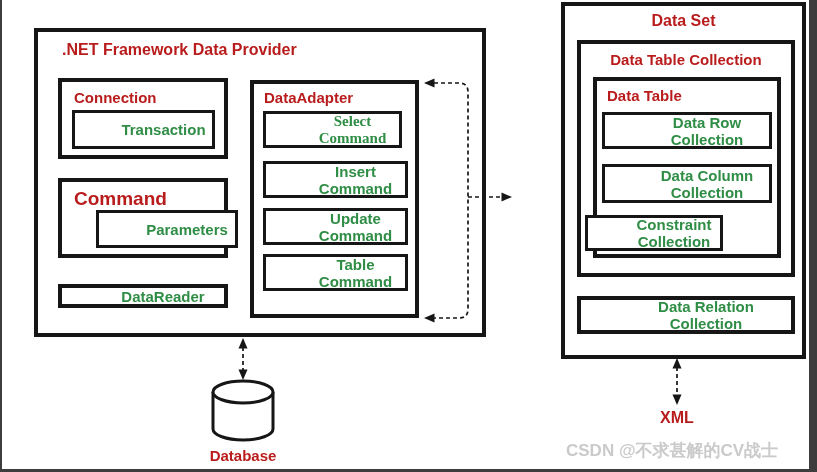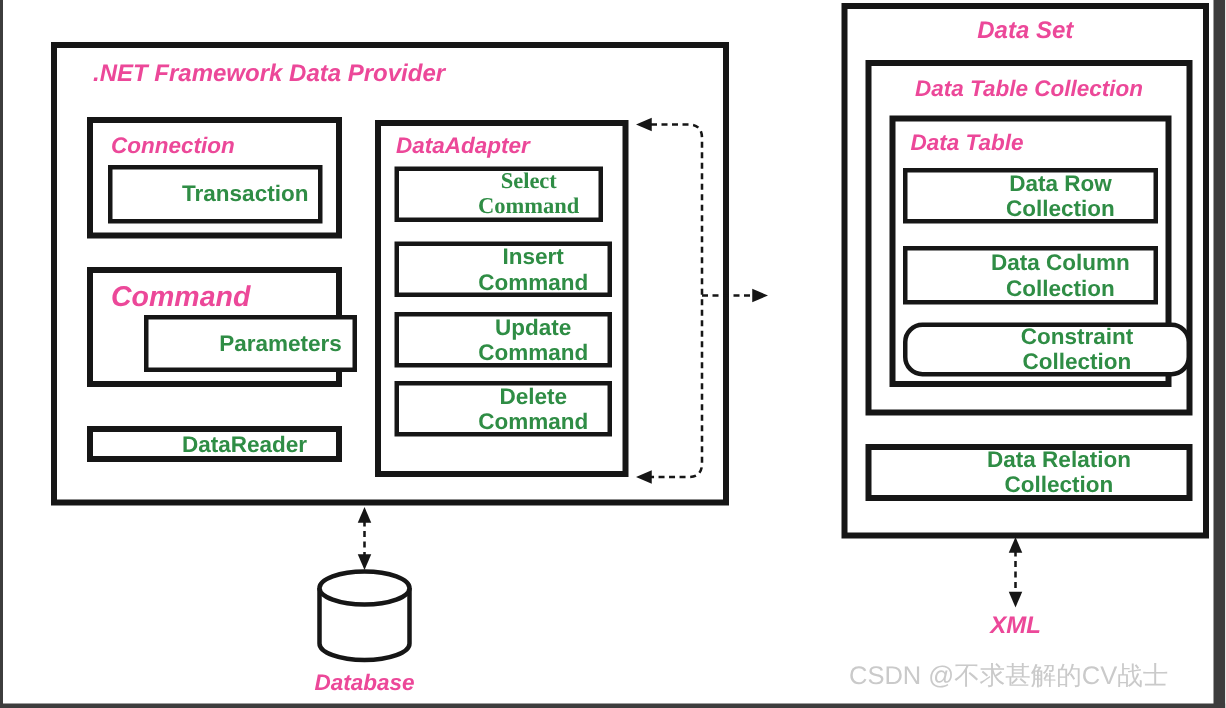--- a/index.html
+++ b/index.html
@@ -6,34 +6,34 @@
   #stage{
     position:relative;width:817px;height:472px;background:#ffffff;
     overflow:hidden;font-family:"Liberation Sans",sans-serif;
   }
   .edge{position:absolute;background:#3d3d3d;}
   .box{
     position:absolute;box-sizing:border-box;background:#ffffff;
     border:4px solid #161616;
   }
   .lbl{
-    position:absolute;color:#ec4899;font-weight:bold;
-    white-space:nowrap;line-height:1.15;font-style:italic;
+    position:absolute;color:#b91c1c;font-weight:bold;
+    white-space:nowrap;line-height:1.15;
   }
   .cbox{
     position:absolute;box-sizing:border-box;background:#ffffff;
     border:3px solid #161616;color:#2F8D45;font-weight:bold;
     display:flex;align-items:center;justify-content:center;
     text-align:center;white-space:pre-line;line-height:17px;padding-left:40px;
   }
   .ctr{text-align:center;white-space:nowrap;}
   #arrows{position:absolute;left:0;top:0;pointer-events:none;}
   #watermark{
     position:absolute;left:566px;top:439px;color:#cacaca;
-    font-size:17px;font-weight:normal;white-space:nowrap;
+    font-size:17px;font-weight:bold;white-space:nowrap;
   }
 </style>
 </head>
 <body>
 
 <div id="stage">
 
   <div class="edge" style="left:0;top:0;width:2px;height:472px;"></div>
   <div class="edge" style="left:809px;top:0;width:8px;height:472px;"></div>
   <div class="edge" style="left:0;top:469px;width:817px;height:3px;"></div>
@@ -50,37 +50,37 @@
     <div class="lbl" style="left:74px;top:188px;font-size:19px;">Command</div>
     <div class="cbox" style="left:72px;top:210px;width:142px;height:38px;font-size:15px;margin-left:24px;">Parameters</div>
 
     <div class="cbox" style="left:58px;top:284px;width:170px;height:24px;border-width:4px;font-size:15px;">DataReader</div>
 
     <div class="box" style="left:250px;top:80px;width:169px;height:238px;"></div>
     <div class="lbl" style="left:264px;top:89px;font-size:15px;">DataAdapter</div>
     <div class="cbox" style="left:263px;top:111px;width:139px;height:37px;font-size:15px;font-family:Liberation Serif, serif;">Select Command</div>
     <div class="cbox" style="left:263px;top:161px;width:145px;height:37px;font-size:15px;">Insert Command</div>
     <div class="cbox" style="left:263px;top:208px;width:145px;height:37px;font-size:15px;">Update Command</div>
-    <div class="cbox" style="left:263px;top:254px;width:145px;height:37px;font-size:15px;">Delete Command</div>
+    <div class="cbox" style="left:263px;top:254px;width:145px;height:37px;font-size:15px;">Table Command</div>
   </div>
 
   <div>
     <div class="box" style="left:561px;top:2px;width:245px;height:357px;"></div>
     <div class="lbl ctr" style="left:561px;top:12px;width:245px;font-size:16px;">Data Set</div>
 
     <div class="box" style="left:577px;top:40px;width:218px;height:237px;"></div>
     <div class="lbl ctr" style="left:577px;top:51px;width:218px;font-size:15px;">Data Table Collection</div>
 
     <div class="box" style="left:593px;top:77px;width:188px;height:181px;"></div>
     <div class="lbl" style="left:607px;top:87px;font-size:15px;">Data Table</div>
 
     <div class="cbox" style="left:602px;top:112px;width:170px;height:37px;font-size:15px;">Data Row Collection</div>
     <div class="cbox" style="left:602px;top:164px;width:170px;height:39px;font-size:15px;">Data Column
 Collection</div>
-    <div class="cbox" style="left:602px;top:215px;width:192px;height:36px;font-size:15px;border-radius:13px;">Constraint Collection</div>
+    <div class="cbox" style="left:585px;top:215px;width:138px;height:36px;font-size:15px;">Constraint Collection</div>
 
     <div class="cbox" style="left:577px;top:296px;width:218px;height:38px;border-width:4px;font-size:15px;">Data Relation Collection</div>
   </div>
 
   <div class="lbl ctr" style="left:193px;top:447px;width:100px;font-size:15px;">Database</div>
   <div class="lbl ctr" style="left:647px;top:409px;width:60px;font-size:16px;">XML</div>
 
   <div id="watermark">CSDN @不求甚解的CV战士</div>
 
   <svg id="arrows" width="817" height="472" viewBox="0 0 817 472">

